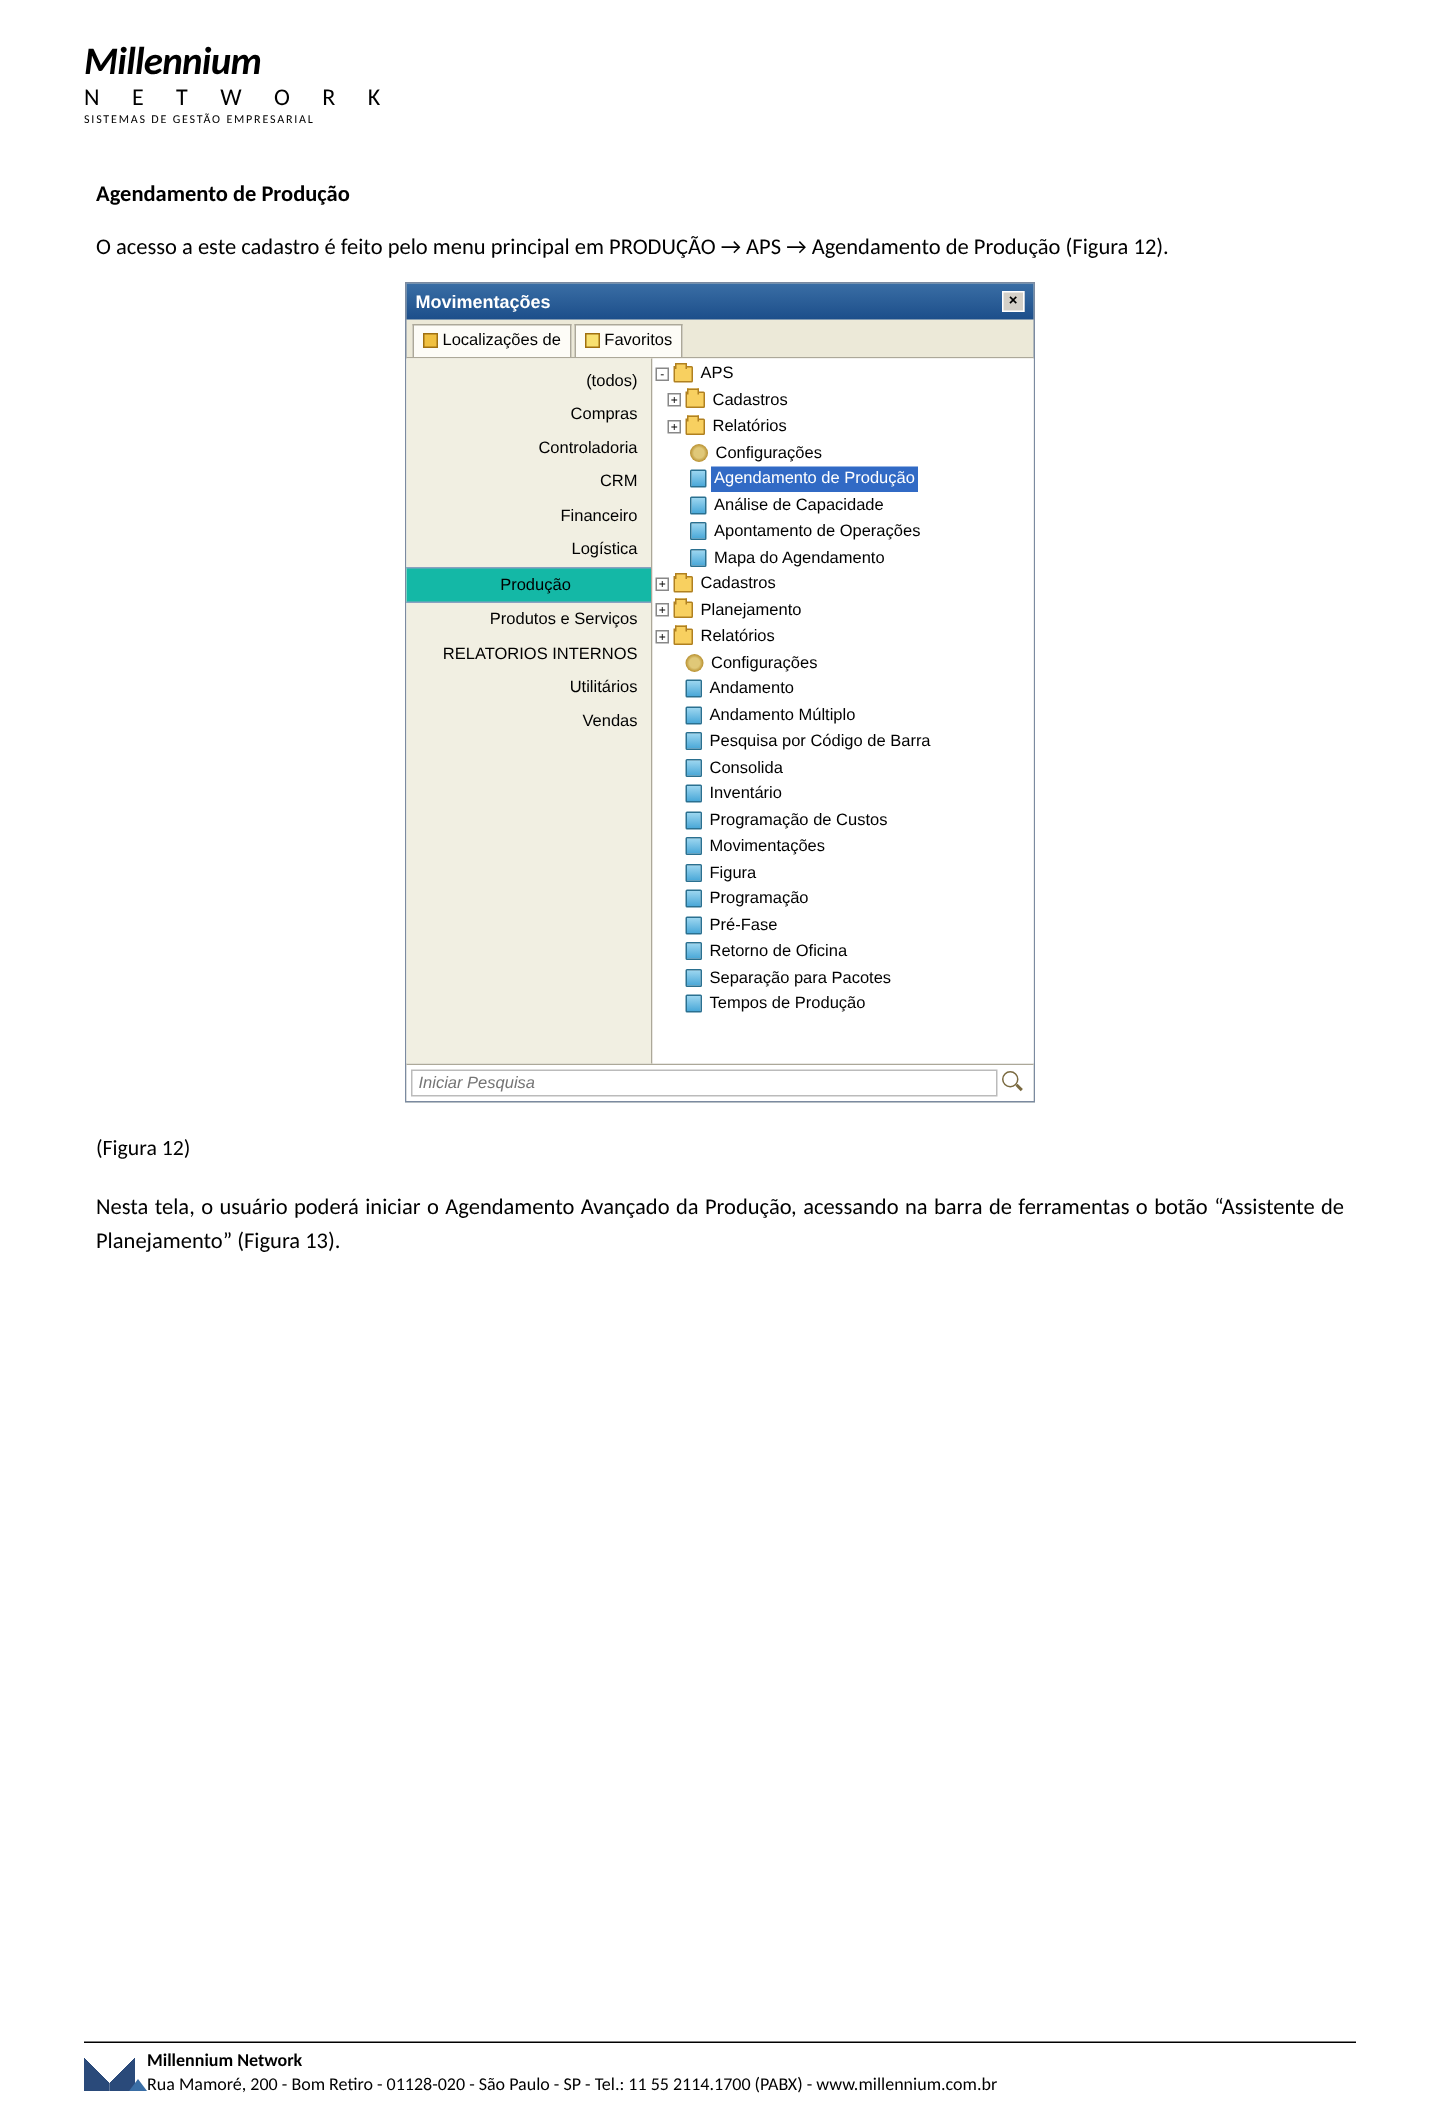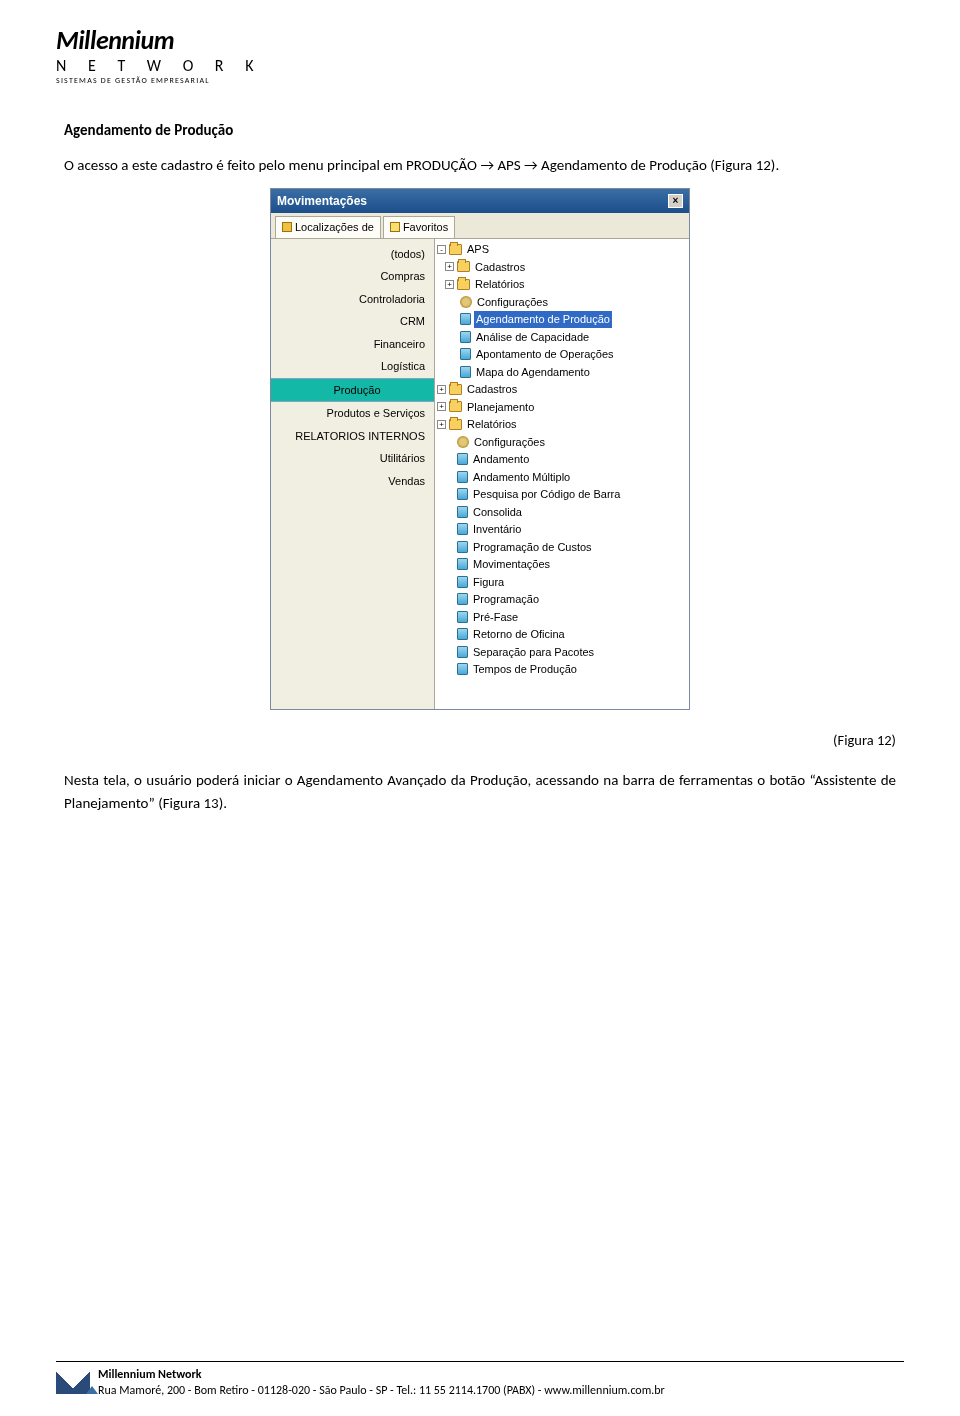--- a/index.html
+++ b/index.html
@@ -41,21 +41,21 @@
     margin-top: 18px;
     margin-bottom: 2px;
     font-size: 15px;
   }
   .para {
     text-align: justify;
     margin-bottom: 12px;
     margin-top: 12px;
   }
   .figure-caption {
-    text-align: right;
+    text-align: left;
     font-size: 14.5px;
     margin: 20px 0 18px 0;
   }
   
   .screenshot-wrap {
     display: flex;
     justify-content: center;
     margin: 10px 0 6px 0;
   }
   .win {
@@ -444,20 +444,24 @@
             </div>
           <div class="tnode">
               <span class="indent5"></span>
               <span class="expander blank"></span>
               <span class="leaf"></span>
               <span class="tlabel">Tempos de Produção</span>
             </div>
         </div>
       </div>
 
+      <div class="searchbar">
+        <input type="text" placeholder="Iniciar Pesquisa" style="">
+        <span class="magnifier"></span>
+      </div>
     </div>
   </div>
 
   <div class="figure-caption">(Figura 12)</div>
   <div class="para">Nesta tela, o usuário poderá iniciar o Agendamento Avançado da Produção, acessando na barra de ferramentas o botão “Assistente de Planejamento” (Figura 13).</div>
 </div>
 
 <div class="footer">
   <div class="footer-logo">
     <div class="footer-caret"></div>

